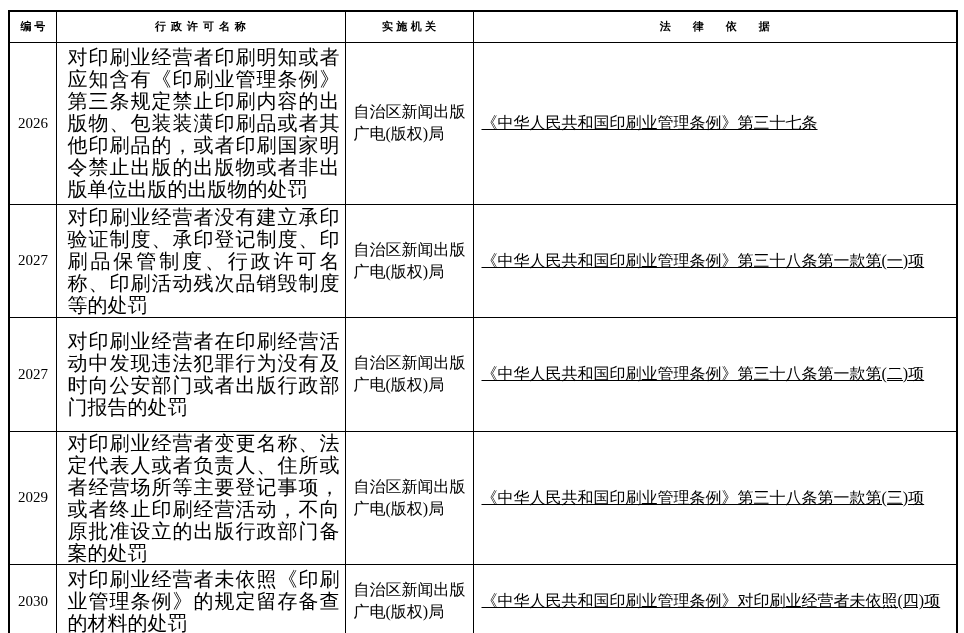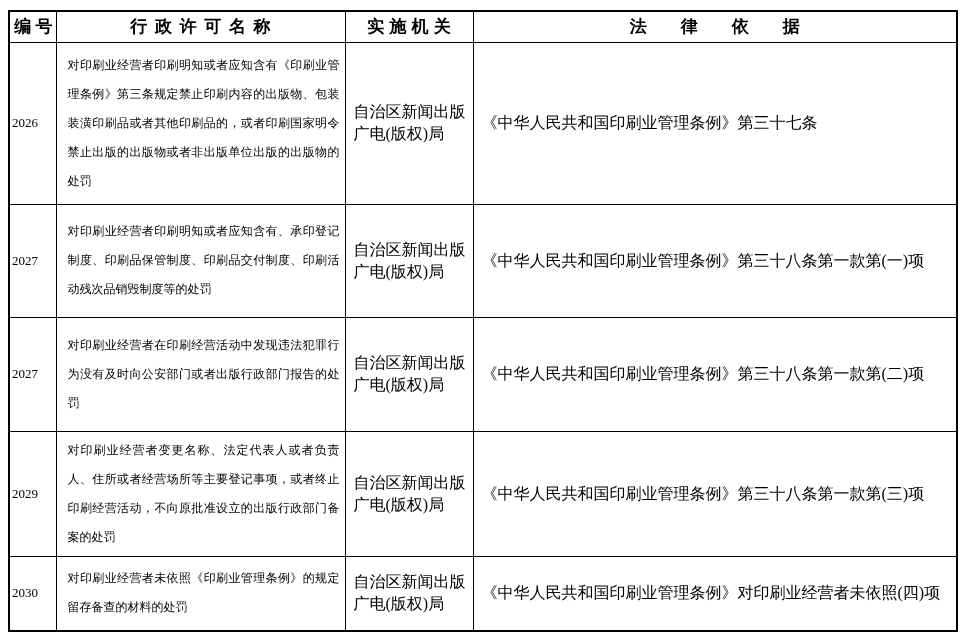--- a/index.html
+++ b/index.html
@@ -33,58 +33,59 @@
   col.c-agency { width: 128px; }
   col.c-basis  { width: 484px; }
 
   th, td {
     border: 1px solid #000000;
     vertical-align: middle;
     overflow: hidden;
   }
   thead th {
     height: 31px;
-    font-size: 17px;
+    font-size: 11px;
     font-weight: bold;
     text-align: center;
     padding: 0;
     white-space: nowrap;
   }
   th.h-id     { letter-spacing: 0.25em; padding-left: 0.25em; }
   th.h-name   { letter-spacing: 0.45em; padding-left: 0.45em; }
   th.h-agency { letter-spacing: 0.30em; padding-left: 0.30em; margin-left: 14px; }
   th.h-basis  { letter-spacing: 2.0em;  padding-left: 2.0em; margin-left: 48px;  }
 
   tbody tr:nth-child(1) { height: 162px; }
   tbody tr:nth-child(2) { height: 113px; }
   tbody tr:nth-child(3) { height: 114px; }
   tbody tr:nth-child(4) { height: 125px; }
   tbody tr:nth-child(5) { height: 75px;  }
 
   td.cell-id {
     text-align: left;
-    font-size: 13px;
-    padding: 2px;
+    font-size: 15px;
+    padding: 8px;
   }
   td.cell-name {
-    font-size: 12px;
-    line-height: 29px;
+    font-size: 20px;
+    line-height: 22px;
     text-align: justify;
     text-justify: inter-character;
     padding: 0 5px 0 11px;
   }
   td.cell-agency {
     font-size: 16px;
     line-height: 22px;
     padding: 0 4px 0 8px;
   }
   td.cell-basis {
     font-size: 16px;
     line-height: 22px;
     padding: 0 4px 0 8px;
+    text-decoration: underline;
   }
 </style>
 </head>
 <body>
 
 <div class="page">
   <table class="permits-table">
     <colgroup>
       <col class="c-id">
         <col class="c-name">
@@ -101,21 +102,21 @@
     </thead>
     <tbody>
       <tr>
         <td class="cell-id">2026</td>
         <td class="cell-name">对印刷业经营者印刷明知或者应知含有《印刷业管理条例》第三条规定禁止印刷内容的出版物、包装装潢印刷品或者其他印刷品的，或者印刷国家明令禁止出版的出版物或者非出版单位出版的出版物的处罚</td>
         <td class="cell-agency">自治区新闻出版广电(版权)局</td>
         <td class="cell-basis">《中华人民共和国印刷业管理条例》第三十七条</td>
       </tr>
       <tr>
         <td class="cell-id">2027</td>
-        <td class="cell-name">对印刷业经营者印刷明知或者应知含有、承印登记制度、印刷品保管制度、印刷品交付制度、印刷活动残次品销毁制度等的处罚</td>
+        <td class="cell-name">对印刷业经营者没有建立承印验证制度、承印登记制度、印刷品保管制度、行政许可名称、印刷活动残次品销毁制度等的处罚</td>
         <td class="cell-agency">自治区新闻出版广电(版权)局</td>
         <td class="cell-basis">《中华人民共和国印刷业管理条例》第三十八条第一款第(一)项</td>
       </tr>
       <tr>
         <td class="cell-id">2027</td>
         <td class="cell-name">对印刷业经营者在印刷经营活动中发现违法犯罪行为没有及时向公安部门或者出版行政部门报告的处罚</td>
         <td class="cell-agency">自治区新闻出版广电(版权)局</td>
         <td class="cell-basis">《中华人民共和国印刷业管理条例》第三十八条第一款第(二)项</td>
       </tr>
       <tr>

